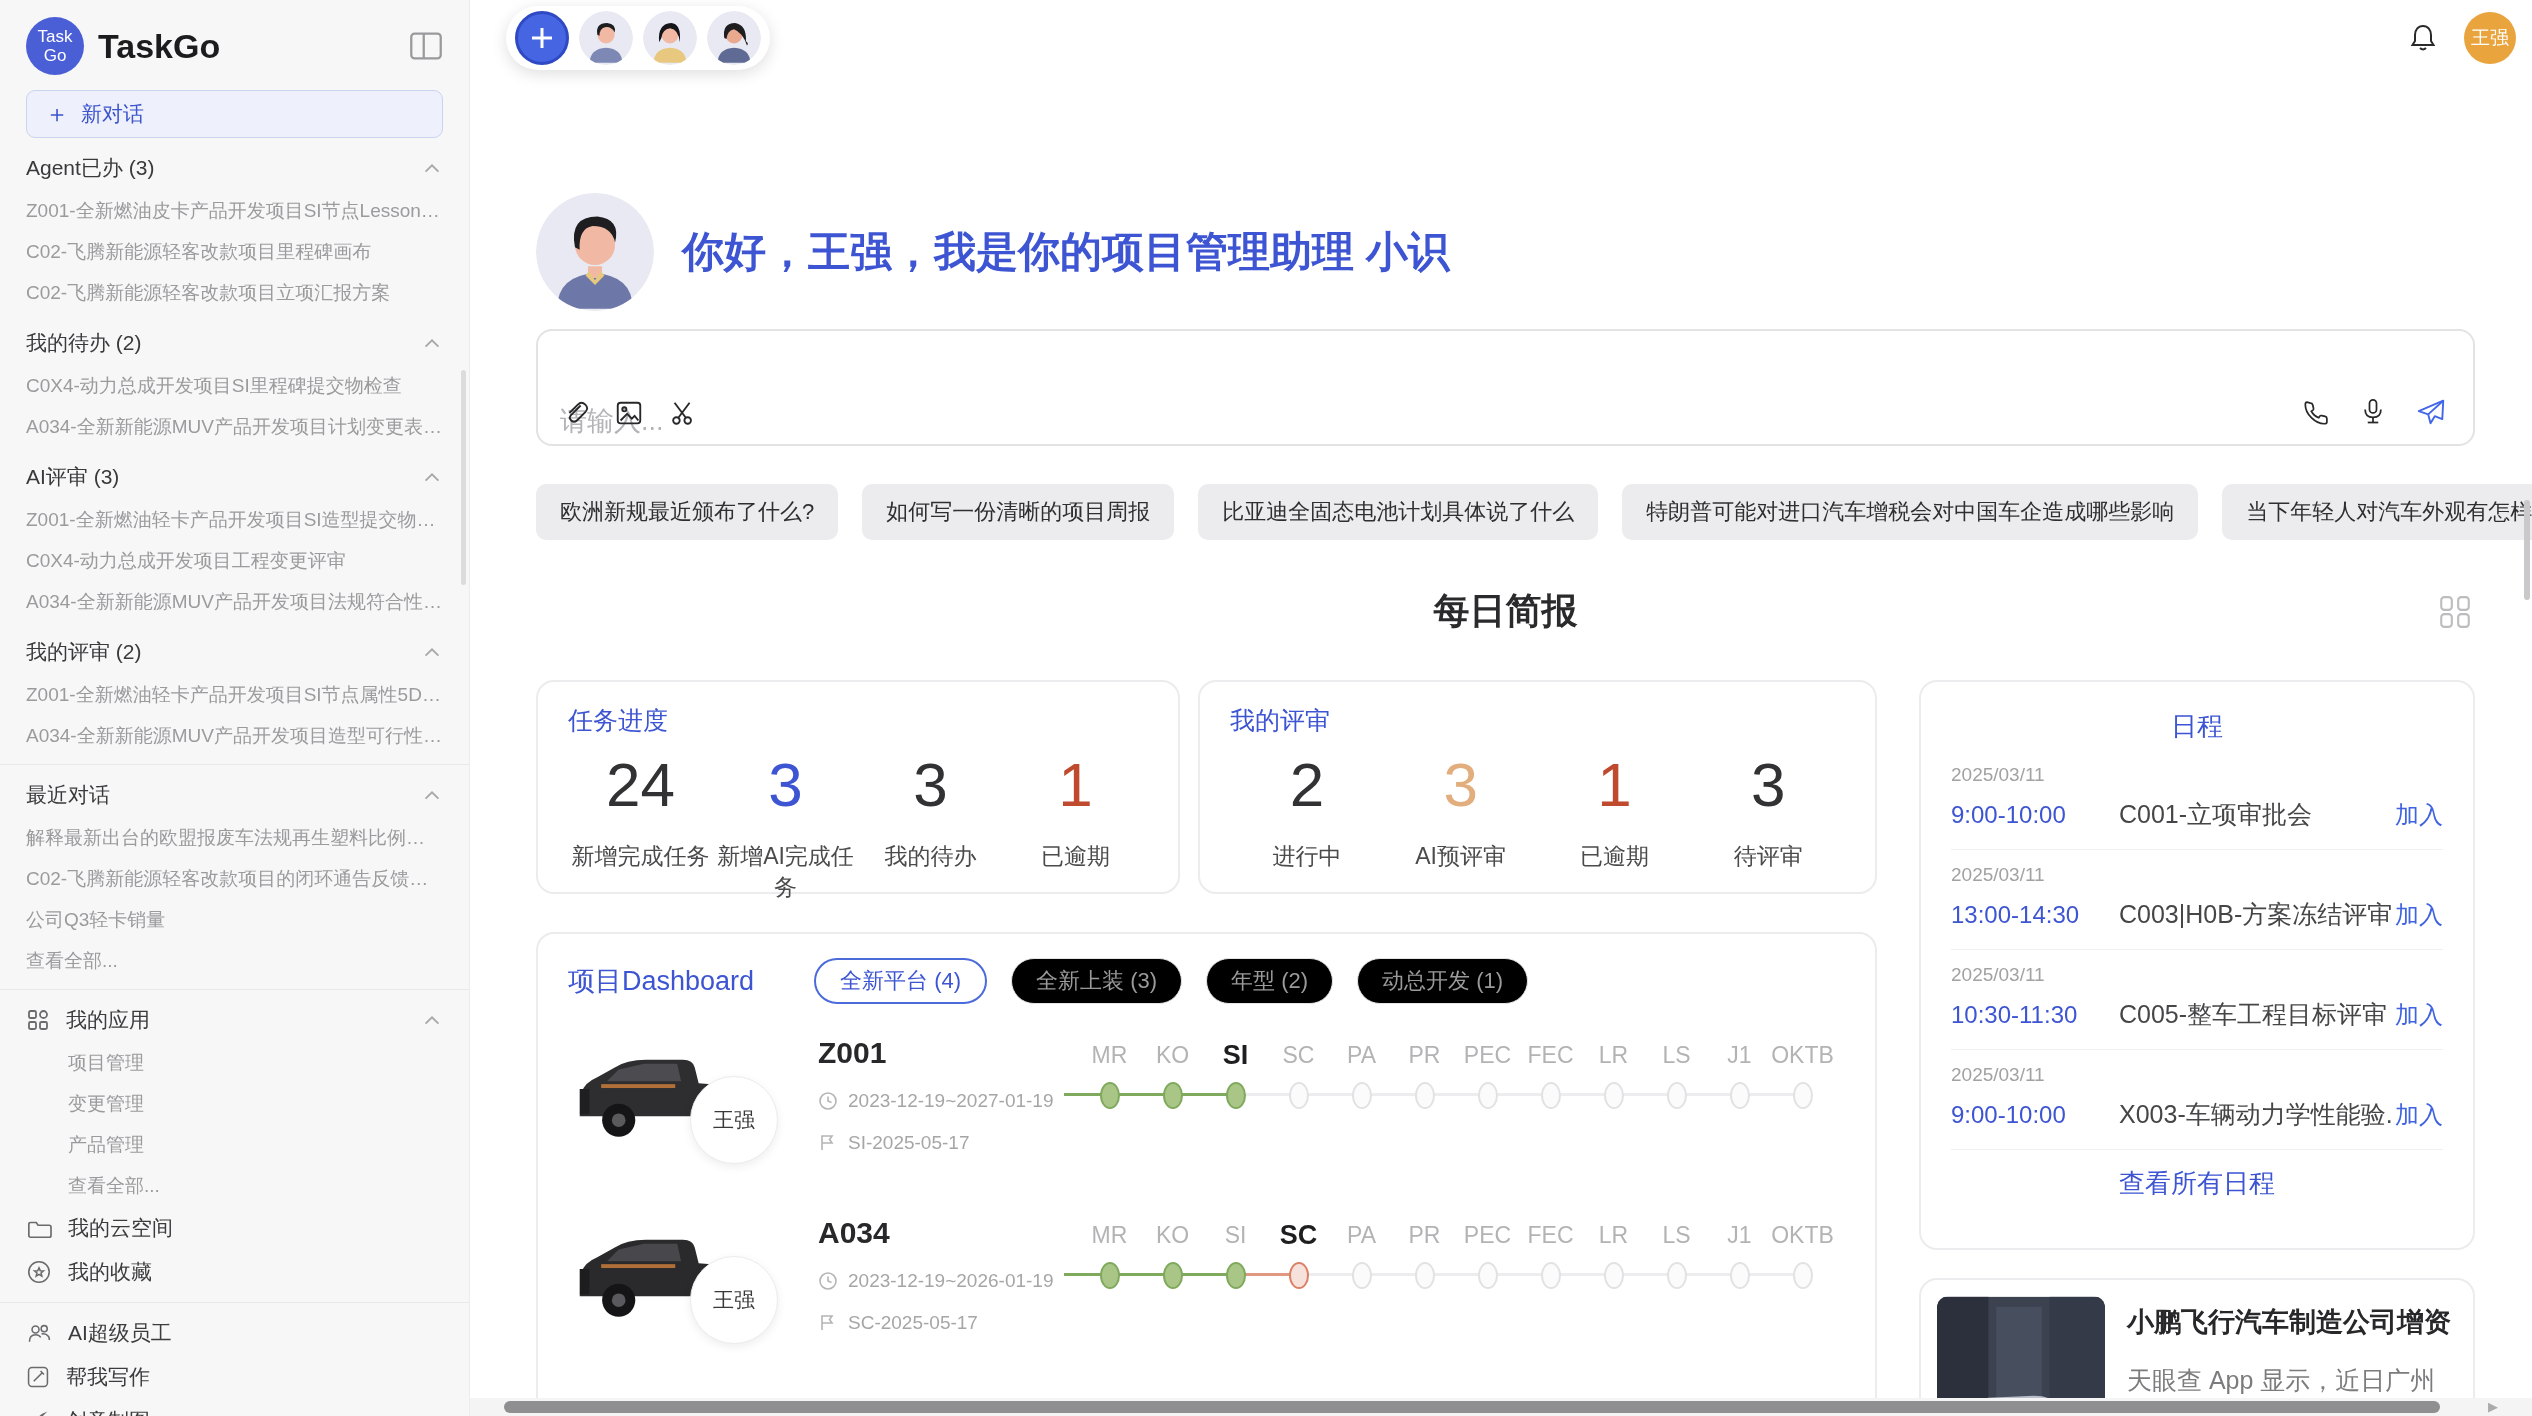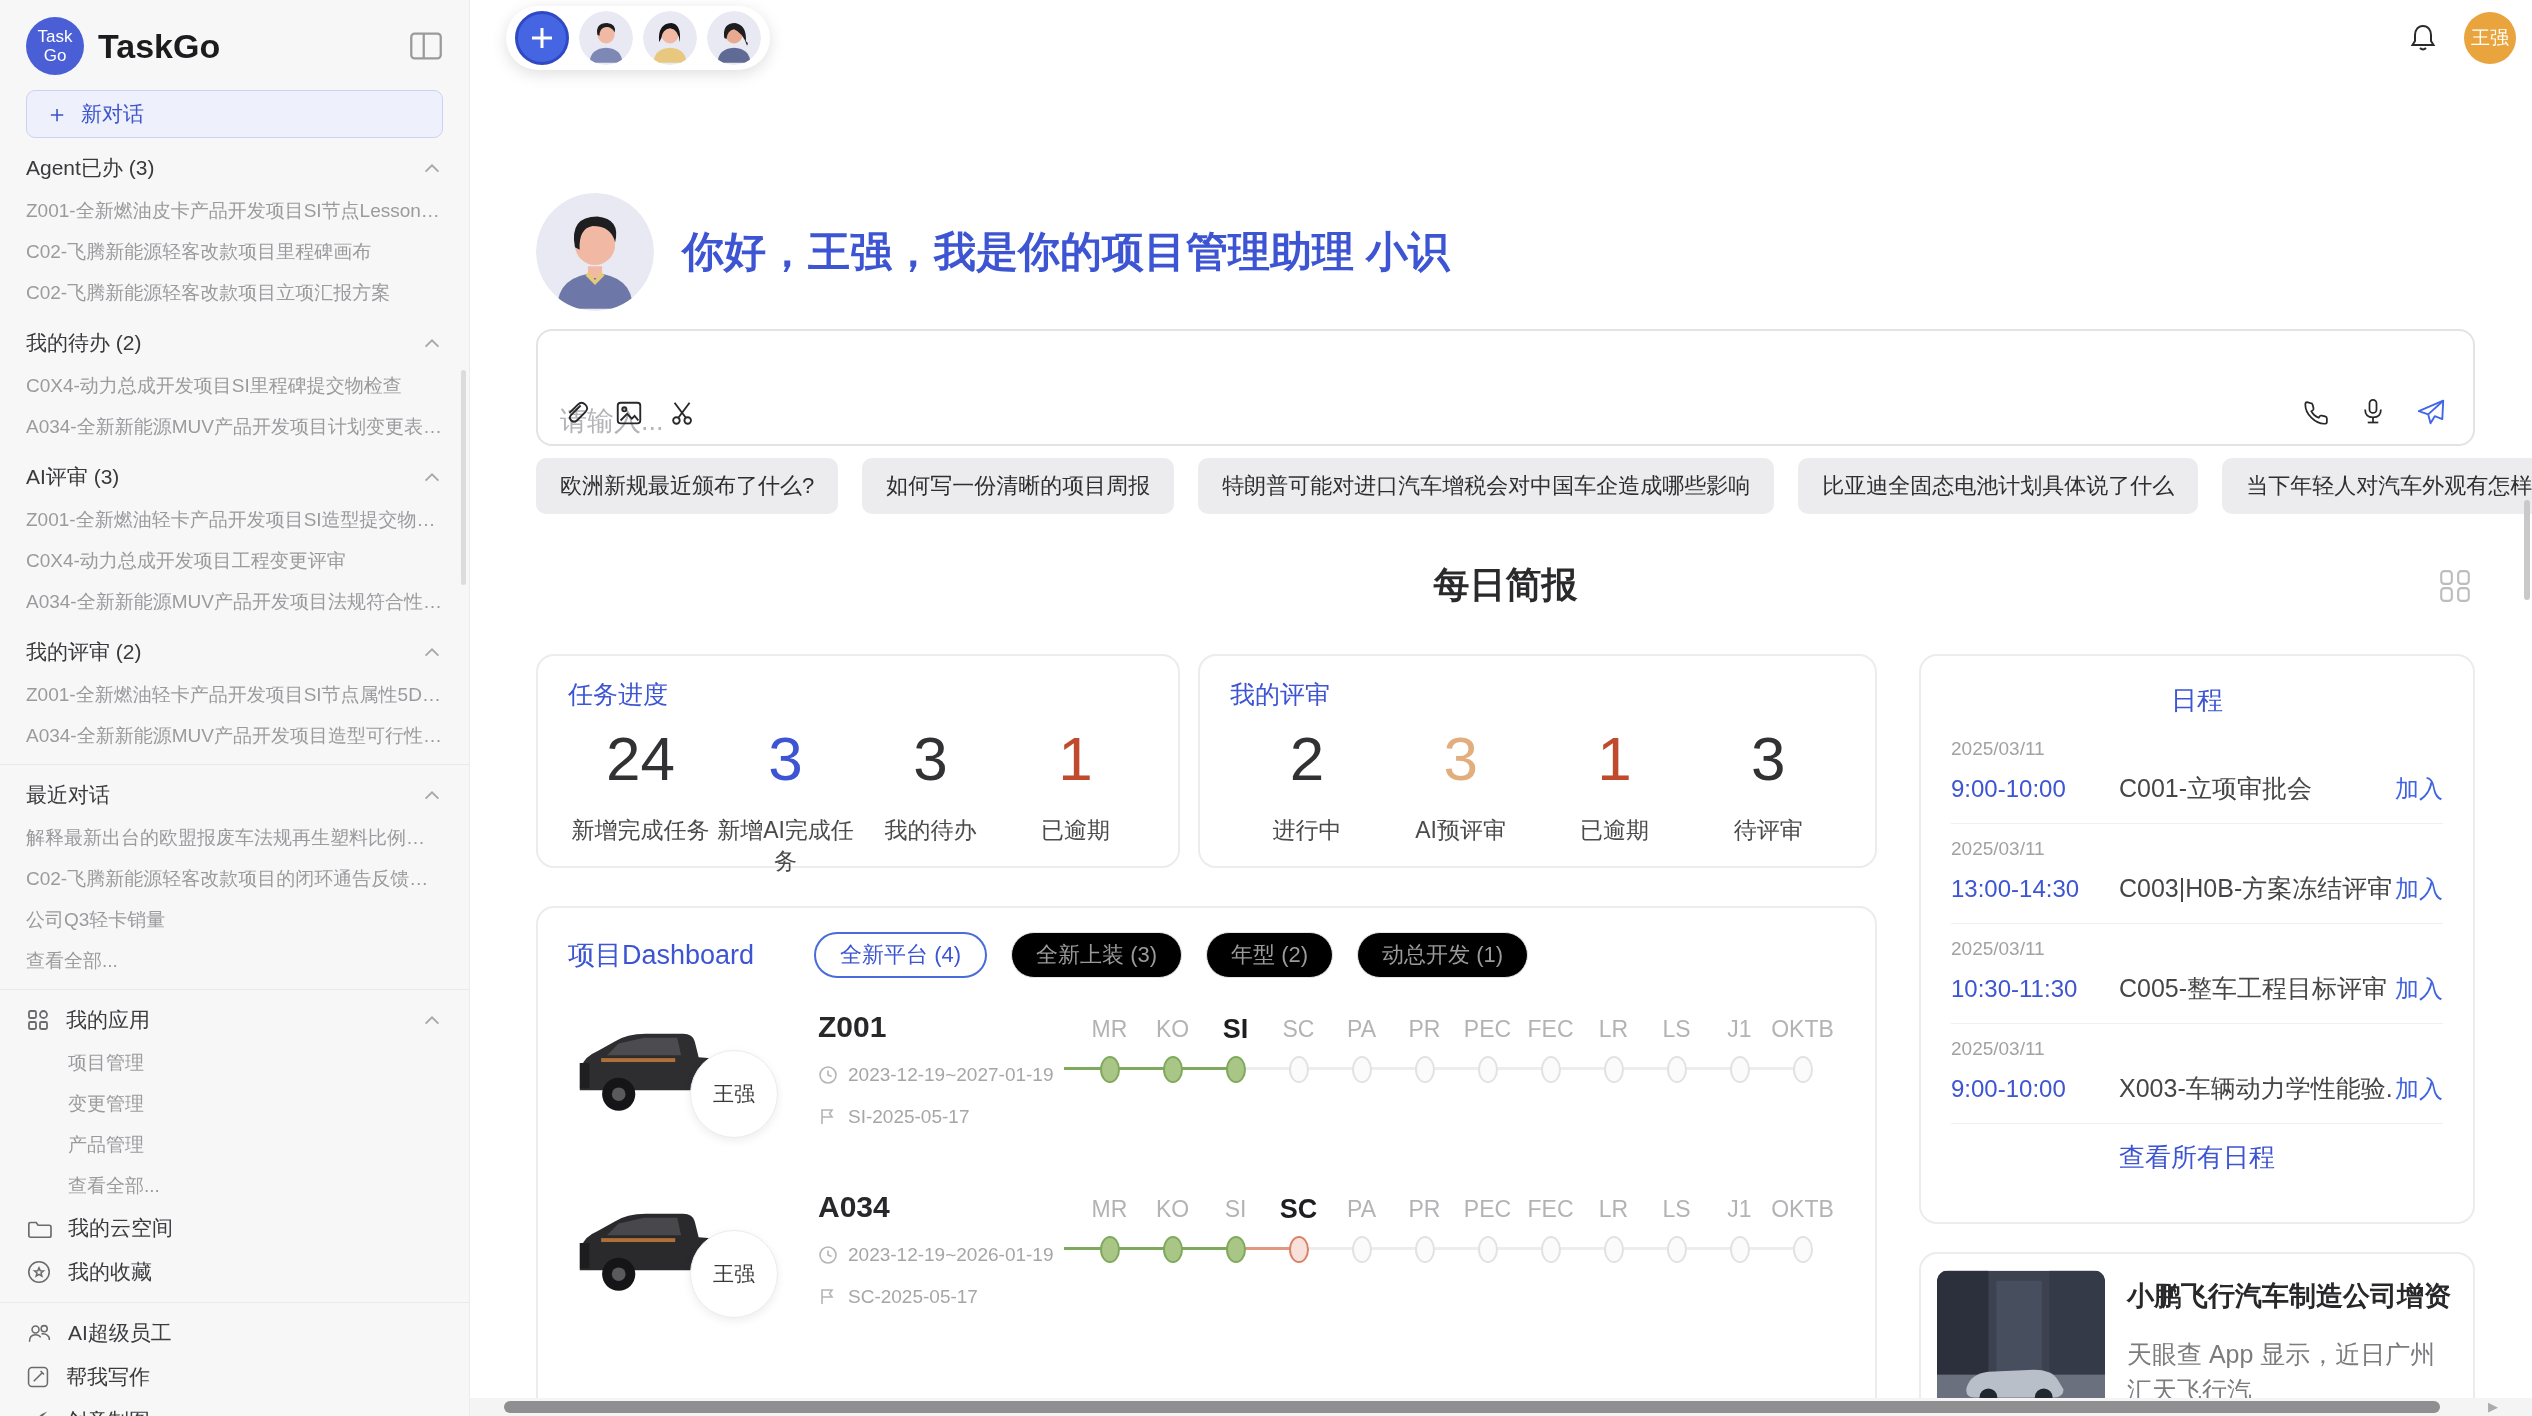--- a/index.html
+++ b/index.html
@@ -49,21 +49,21 @@
   .greet-avatar { width:118px; height:118px; border-radius:50%; overflow:hidden; flex:none; }
   .greet-text { font-size:42px; font-weight:700; color:#3d55d2; }
 
   .composer { margin-top:18px; height:117px; border:2px solid #e3e3e6; border-radius:16px;
     position:relative; background:#fff; cursor:text; }
   .placeholder { position:absolute; left:22px; top:72px; font-size:27px; color:#b4b4b8; }
   .comp-left { position:absolute; left:22px; bottom:16px; display:flex; gap:24px; }
   .comp-right { position:absolute; right:26px; bottom:16px; display:flex; gap:28px; align-items:center; }
   .cicon { cursor:pointer; }
 
-  .chips { margin-top:12px; display:flex; gap:24px; }
+  .chips { margin-top:38px; display:flex; gap:24px; }
   .chip { height:56px; background:#ececee; border-radius:10px; display:flex; align-items:center;
     padding:0 24px; font-size:22px; color:#2f2f31; white-space:nowrap; cursor:pointer; }
 
   .briefing-head { margin-top:48px; position:relative; text-align:center; height:46px; }
   .briefing-title { font-size:36px; font-weight:700; color:#2a2a2c; line-height:46px; }
   .grid-btn { position:absolute; right:2px; top:6px; cursor:pointer; }
 
   .columns { margin-top:46px; display:flex; gap:42px; }
   .col-left { width:1341px; flex:none; }
   .col-right { flex:1; }
@@ -362,22 +362,22 @@
         <svg class="cicon" width="32" height="30" viewBox="0 0 34 30" fill="none" stroke="#4166e8" stroke-width="2" stroke-linejoin="round">
             <path d="M30 3 L4 14 L14 17.5 L16.5 27 L21 19.5 L29 22.5 Z"></path>
             <path d="M30 3 L14 17.5"></path>
           </svg>
       </div>
     </div>
 
     <div class="chips">
       <div class="chip">欧洲新规最近颁布了什么?</div>
       <div class="chip">如何写一份清晰的项目周报</div>
+      <div class="chip">比亚迪全固态电池计划具体说了什么</div>
       <div class="chip">特朗普可能对进口汽车增税会对中国车企造成哪些影响</div>
-      <div class="chip">比亚迪全固态电池计划具体说了什么</div>
       <div class="chip">当下年轻人对汽车外观有怎样的喜好趋势</div>
     </div>
 
     <div class="briefing-head">
       <div class="briefing-title">每日简报</div>
       <svg class="grid-btn" width="36" height="36" viewBox="0 0 34 34" fill="none" stroke="#bdbdbf" stroke-width="2">
           <rect x="4" y="3" width="10" height="12" rx="3"></rect>
           <rect x="20" y="3" width="10" height="12" rx="3"></rect>
           <rect x="4" y="19" width="10" height="12" rx="3"></rect>
           <rect x="20" y="19" width="10" height="12" rx="3"></rect>

